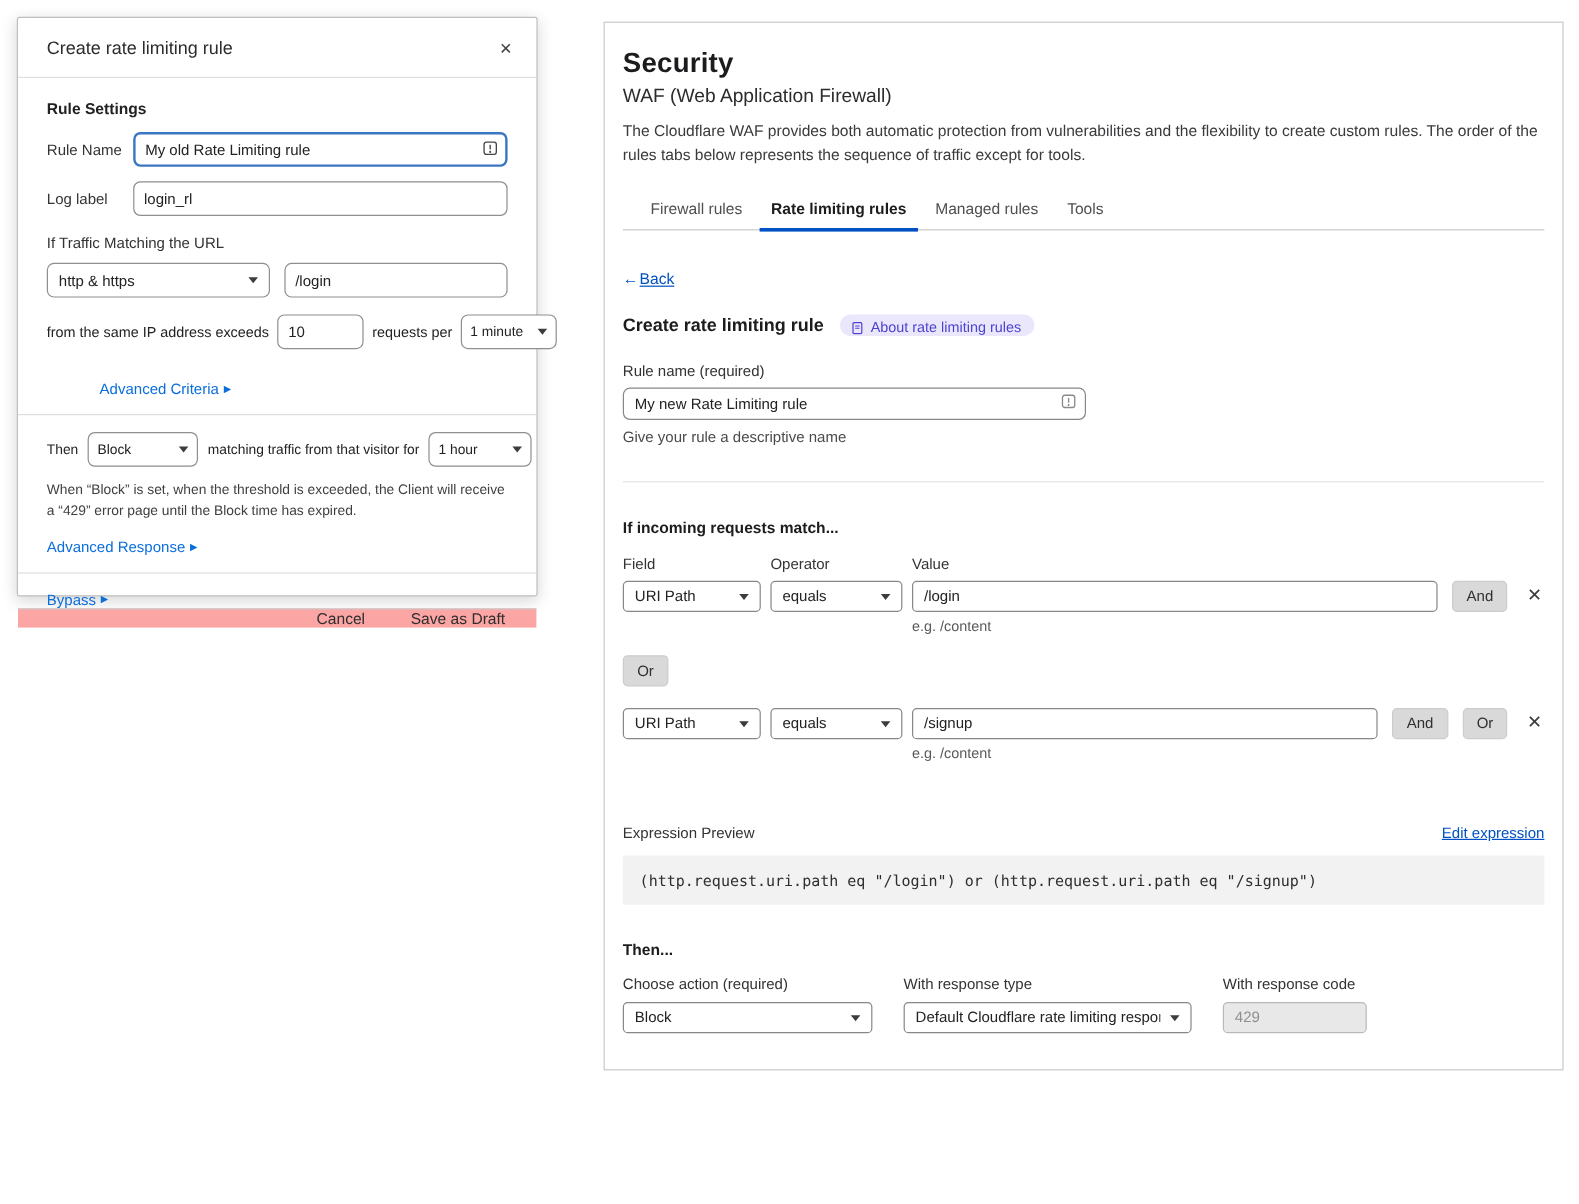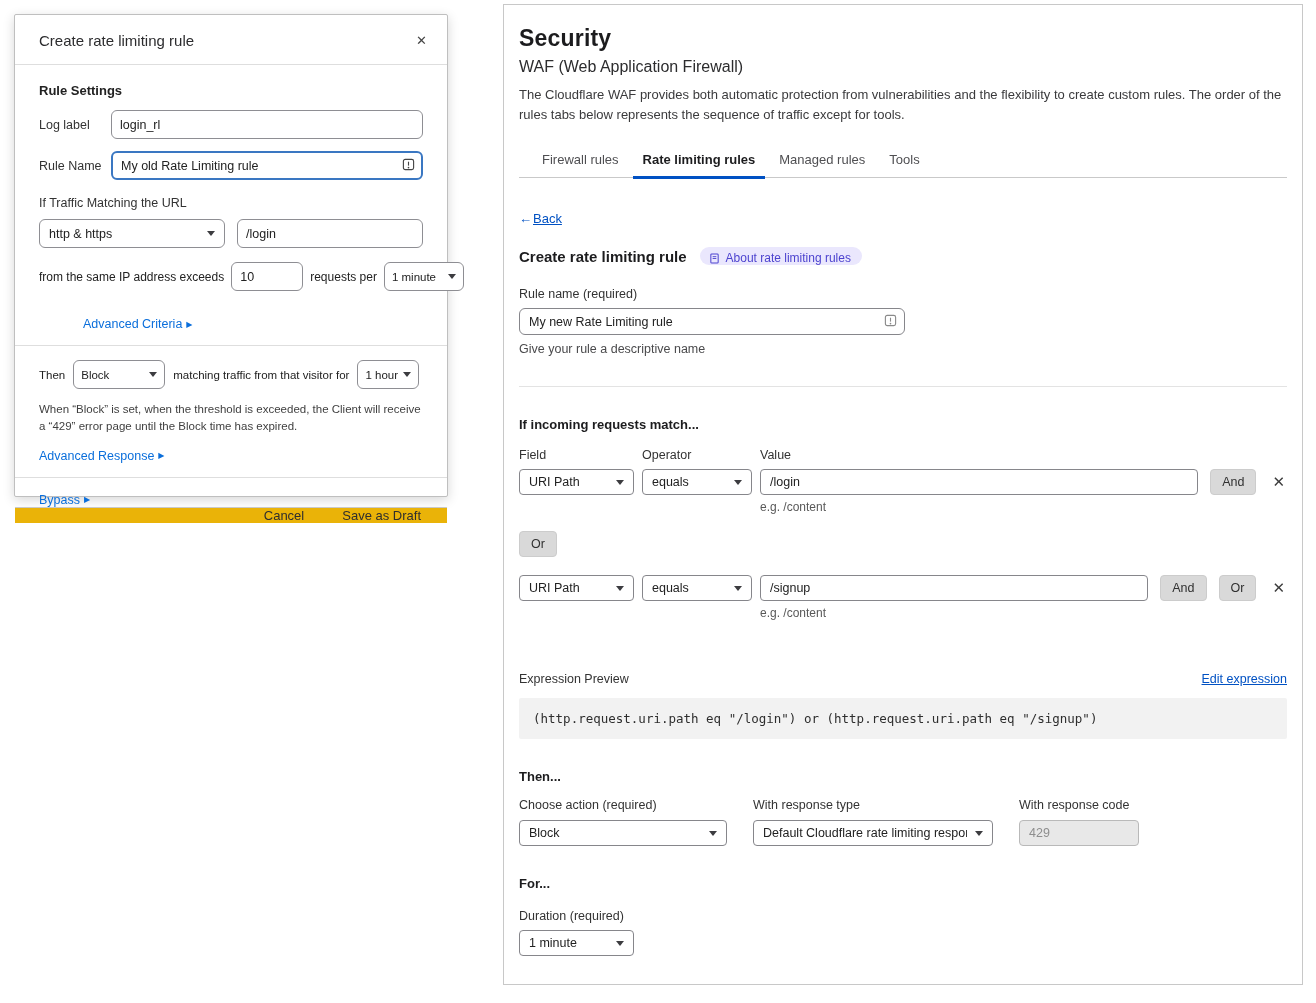--- a/index.html
+++ b/index.html
@@ -39,27 +39,27 @@
   .m-input-wrap .m-input { width:100%; }
   .focused { border:2px solid #3a77c2; }
   .autofill { position:absolute; right:8px; top:50%; transform:translateY(-50%); }
   .m-select { display:flex; align-items:center; justify-content:space-between;
     border:1px solid #8e8e93; border-radius:6px; height:29px; padding:0 9px;
     font-size:12.5px; background:#fff; cursor:pointer; }
   .m-link { color:#0a6edb; font-size:12.5px; cursor:pointer; display:inline-flex; align-items:center; gap:4px; }
   .m-link .tri { font-size:8px; }
   .m-divider { border-top:1px solid #dedede; margin:14px -24px; }
   .m-note { font-size:11.5px; color:#3f3f3f; line-height:1.5; margin:10px 0 12px; }
-  .modal-footer { margin-top:auto; background:#eab308; border-top:1px solid #c9c9c9;
+  .modal-footer { margin-top:auto; background:#fca5a5; border-top:1px solid #c9c9c9;
     display:flex; justify-content:flex-end; align-items:center; gap:38px; padding:0 26px; height:42px; }
   .footer-btn { background:none; border:none; font-size:13px; color:#2e2e2e; font-family:inherit; cursor:pointer; }
   .nowrap { white-space:nowrap; }
 
   
-  .panel { position:absolute; left:503px; top:4px; width:800px; height:981px;
+  .panel { position:absolute; left:503px; top:18px; width:800px; height:874px;
     background:#fff; border:1px solid #c8c8c8; padding:20px 15px 0 15px; overflow:hidden; }
   .pg-title { font-size:23px; font-weight:bold; color:#1c1c1e; letter-spacing:.2px; }
   .pg-subtitle { font-size:16px; color:#2c2c2e; margin-top:6px; }
   .pg-desc { font-size:13px; color:#3a3a3c; line-height:1.5; margin-top:9px; }
   .tabs { display:flex; gap:20px; margin-top:22px; padding-left:21px;
     border-bottom:1px solid #c9c9c9; }
   .tab { font-size:13px; color:#4f4f52; padding:6px 2px 10px; cursor:pointer; position:relative; }
   .tab.active { color:#1c1c1e; font-weight:bold; }
   .tab.active::after { content:""; position:absolute; left:-8px; right:-8px; bottom:-2px;
     height:3px; background:#0051c3; }
@@ -105,40 +105,40 @@
   <div class="modal">
     <div class="modal-header">
       <div class="modal-title">Create rate limiting rule</div>
       <div class="modal-close">✕</div>
     </div>
 
     <div class="modal-body">
       <div class="m-sec-title">Rule Settings</div>
 
       <div class="frm-row">
-        <div class="frm-label">Log label</div>
-        <div class="m-input-wrap">
-          <input class="m-input" value="login_rl" style="">
-        </div>
-      </div>
-
-      <div class="frm-row">
         <div class="frm-label">Rule Name</div>
         <div class="m-input-wrap">
           <input class="m-input focused" value="My old Rate Limiting rule" style="">
           <span class="autofill">
             <svg width="13" height="13" viewBox="0 0 14 14">
                 <rect x="1.5" y="1.5" width="11" height="11" rx="2" fill="none" stroke="#444" stroke-width="1.2"></rect>
                 <line x1="7" y1="4" x2="7" y2="8.2" stroke="#444" stroke-width="1.2"></line>
                 <circle cx="7" cy="10.3" r="0.9" fill="#444"></circle>
               </svg>
           </span>
         </div>
       </div>
 
+      <div class="frm-row">
+        <div class="frm-label">Log label</div>
+        <div class="m-input-wrap">
+          <input class="m-input" value="login_rl" style="">
+        </div>
+      </div>
+
       <div style="font-size:12.5px; color:#333; margin:16px 0 9px;">If Traffic Matching the URL</div>
 
       <div class="frm-row" style="gap:12px;">
         <div class="m-select" style="width:186px; flex:none;">
           <span>http &amp; https</span>
           <span class="caret"></span>
         </div>
         <div class="m-input-wrap">
           <input class="m-input" value="/login" style="">
         </div>
@@ -161,21 +161,21 @@
 
       <div class="m-divider"></div>
 
       <div class="frm-row nowrap" style="gap:8px; font-size:11.5px;">
         <span>Then</span>
         <div class="m-select" style="width:92px; flex:none; padding:0 7px;">
           <span style="font-size:11.5px;">Block</span>
           <span class="caret" style="margin-left:4px;"></span>
         </div>
         <span>matching traffic from that visitor for</span>
-        <div class="m-select" style="width:62px; flex:none; padding:0 7px;">
+        <div class="m-select" style="width:86px; flex:none; padding:0 7px;">
           <span style="font-size:11.5px;">1 hour</span>
           <span class="caret" style="margin-left:4px;"></span>
         </div>
       </div>
 
       <div class="m-note">When “Block” is set, when the threshold is exceeded, the Client will receive a “429” error page until the Block time has expired.</div>
 
       <div class="m-link">
         <span>Advanced Response</span>
         <span class="tri">▶</span>

